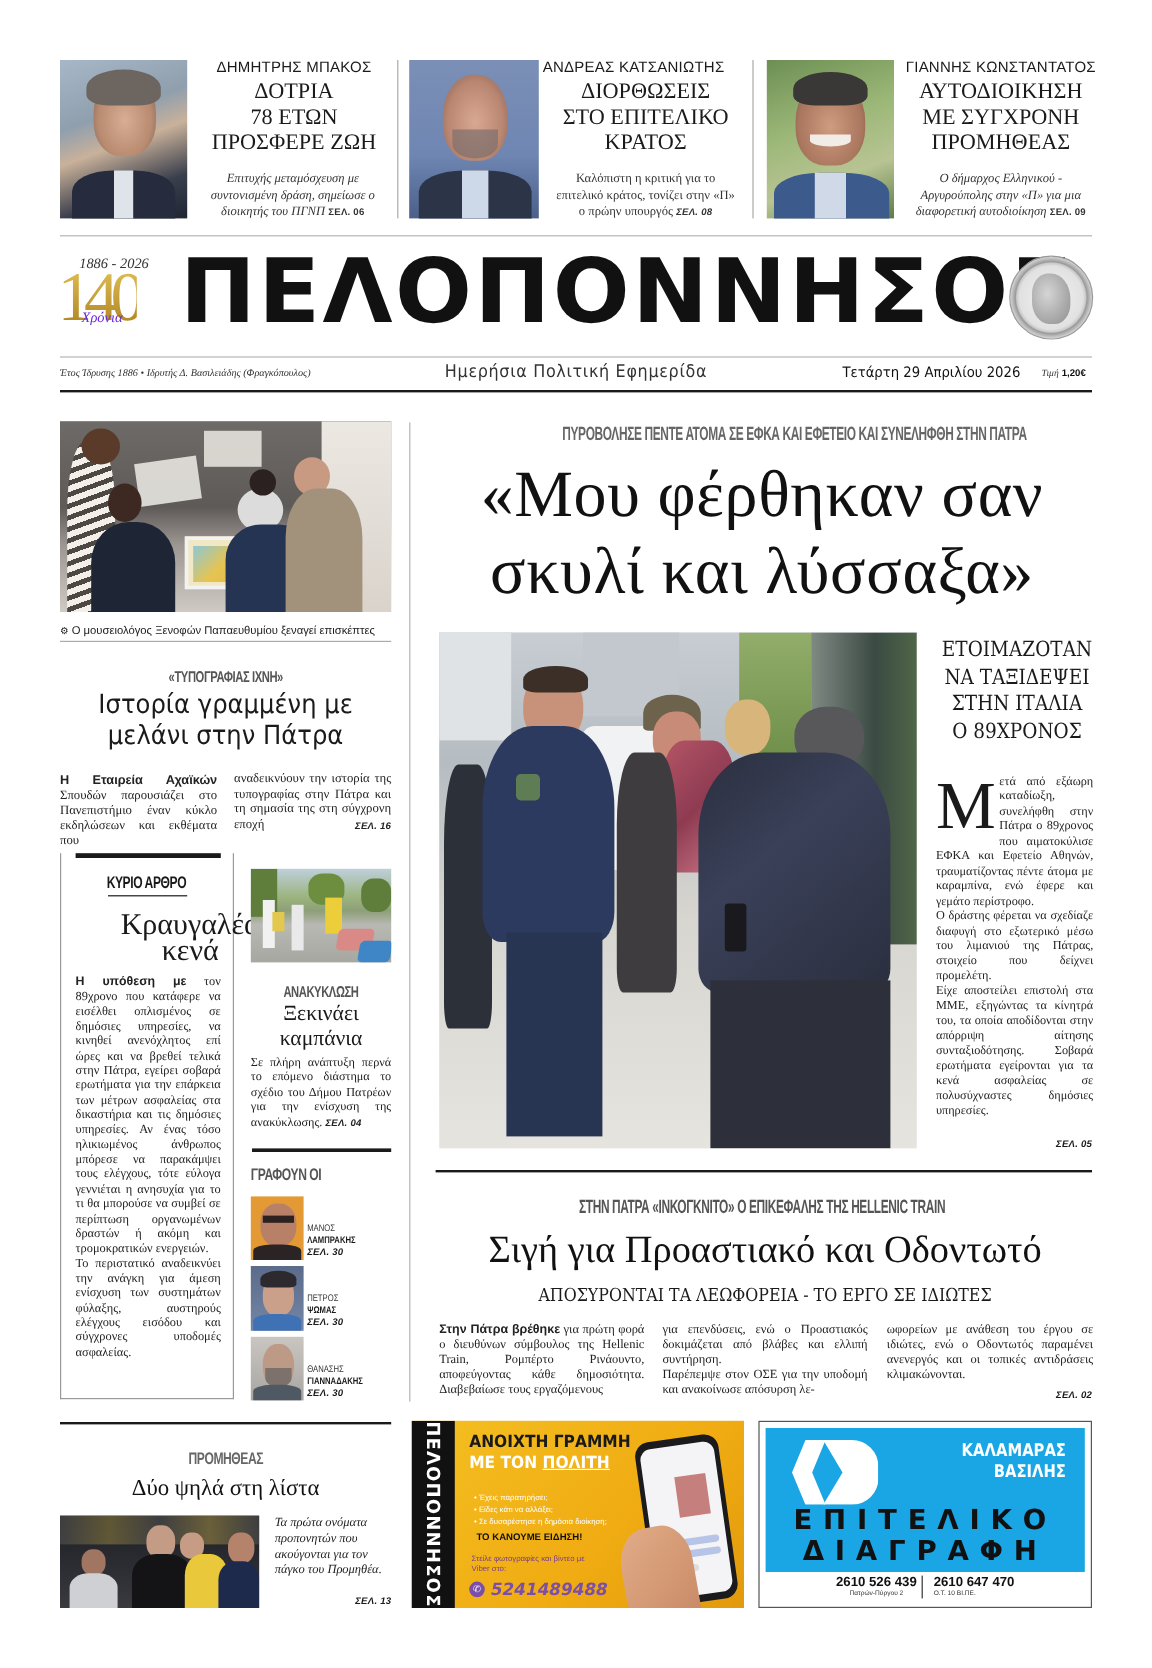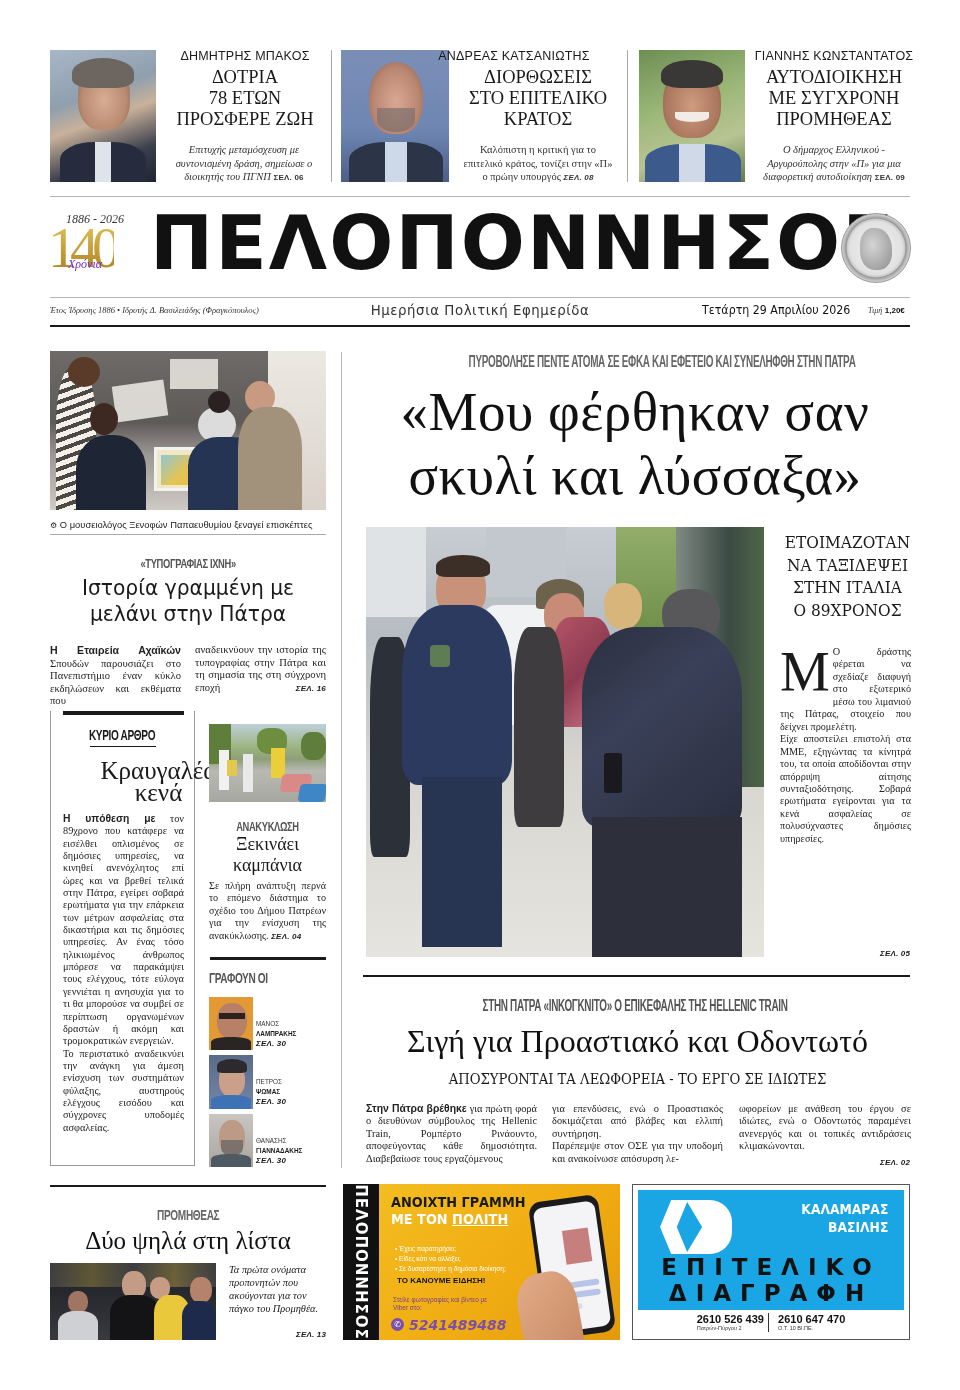--- a/index.html
+++ b/index.html
@@ -48,21 +48,21 @@
     <span>Επιτυχής μεταμόσχευση με συντονισμένη δράση, σημείωσε ο διοικητής του ΠΓΝΠ</span> <span class="sel" style="font-style:normal;">ΣΕΛ. 06</span>
   </div>
   <div class="vrule" style="left:331px;top:50px;height:132px;"></div>
 
   <div class="photo" style="left:341px;top:50px;width:108px;height:132px;background:linear-gradient(180deg,#7b8fb6 0%,#6f86b3 60%,#4b5f89 100%);">
     <div style="position:absolute;left:28px;top:12px;width:54px;height:72px;border-radius:48% 48% 42% 42%;background:radial-gradient(ellipse at 50% 55%,#d9a893 0%,#b98671 60%,#7c5c55 100%);"></div>
     <div style="position:absolute;left:36px;top:58px;width:38px;height:24px;border-radius:0 0 50% 50%;background:#7d6f6c;opacity:0.7;"></div>
     <div style="position:absolute;left:8px;top:92px;width:94px;height:44px;border-radius:40% 40% 0 0;background:#2c3448;"></div>
     <div style="position:absolute;left:44px;top:92px;width:22px;height:44px;background:#cdd8e8;"></div>
   </div>
-  <div class="abs teaser-name" style="left:432px;top:49px;width:164px;">ΑΝΔΡΕΑΣ ΚΑΤΣΑΝΙΩΤΗΣ</div>
+  <div class="abs teaser-name" style="left:446px;top:49px;width:164px;">ΑΝΔΡΕΑΣ ΚΑΤΣΑΝΙΩΤΗΣ</div>
   <div class="abs teaser-title" style="left:452px;top:67px;width:172px;">
     <div>ΔΙΟΡΘΩΣΕΙΣ</div>
     <div>ΣΤΟ ΕΠΙΤΕΛΙΚΟ</div>
     <div>ΚΡΑΤΟΣ</div>
   </div>
   <div class="abs teaser-desc" style="left:460px;top:143px;width:156px;font-style:normal;">
     <span>Καλόπιστη η κριτική για το επιτελικό κράτος, τονίζει στην «Π» ο πρώην υπουργός</span> <span class="sel">ΣΕΛ. 08</span>
   </div>
   <div class="vrule" style="left:627px;top:50px;height:132px;"></div>
 
@@ -264,21 +264,21 @@
   <div style="position:absolute;left:238px;top:226px;width:18px;height:40px;background:#1a1a1e;border-radius:3px;"></div>
 </div>
 
 <div class="abs" style="left:775px;top:531px;width:145px;text-align:center;font-family:'DejaVu Serif',serif;font-size:17.5px;line-height:22.5px;color:#1a1a1a;">
   <div style="transform:scaleX(0.88);">ΕΤΟΙΜΑΖΟΤΑΝ</div>
   <div style="transform:scaleX(0.88);">ΝΑ ΤΑΞΙΔΕΨΕΙ</div>
   <div style="transform:scaleX(0.88);">ΣΤΗΝ ΙΤΑΛΙΑ</div>
   <div style="transform:scaleX(0.88);">Ο 89ΧΡΟΝΟΣ</div>
 </div>
 <div class="abs body-text" style="left:780px;top:646px;width:131px;font-size:10.2px;line-height:12.45px;">
-  <span style="float:left;font-family:'Liberation Serif',serif;font-size:56px;line-height:48px;margin:2px 3px 0 0;color:#1a1a1a;">Μ</span>
+  <span style="float:left;font-family:'Liberation Serif',serif;font-size:56px;line-height:48px;margin:2px 3px 0 0;color:#1a1a1a;">Μ</span><span>ετά από εξάωρη καταδίωξη, συνελήφθη στην Πάτρα ο 89χρονος που αιματοκύλισε ΕΦΚΑ και Εφετείο Αθηνών, τραυματίζοντας πέντε άτομα με καραμπίνα, ενώ έφερε και γεμάτο περίστροφο.</span>
   <div>Ο δράστης φέρεται να σχεδίαζε διαφυγή στο εξωτερικό μέσω του λιμανιού της Πάτρας, στοιχείο που δείχνει προμελέτη.</div>
   <div>Είχε αποστείλει επιστολή στα ΜΜΕ, εξηγώντας τα κίνητρά του, τα οποία αποδίδονται στην απόρριψη αίτησης συνταξιοδότησης. Σοβαρά ερωτήματα εγείρονται για τα κενά ασφαλείας σε πολυσύχναστες δημόσιες υπηρεσίες.</div>
 </div>
 <div class="abs sel" style="left:880px;top:949px;">ΣΕΛ. 05</div>
 
 <div class="abs" style="left:363px;top:975px;width:547px;height:2px;background:#1a1a1a;"></div>
 <div class="abs" style="left:350px;top:996px;width:570px;text-align:center;">
   <span class="kicker" style="font-size:16px;color:#555;transform:scaleX(0.62);">ΣΤΗΝ ΠΑΤΡΑ «ΙΝΚΟΓΚΝΙΤΟ» Ο ΕΠΙΚΕΦΑΛΗΣ ΤΗΣ HELLENIC TRAIN</span>
 </div>
 <div class="abs" style="left:350px;top:1021px;width:575px;text-align:center;font-family:'Liberation Serif',serif;font-size:32px;line-height:40px;color:#111;white-space:nowrap;">Σιγή για Προαστιακό και Οδοντωτό</div>
@@ -293,21 +293,21 @@
 </div>
 <div class="abs body-text" style="left:739px;top:1103px;width:172px;font-size:10.4px;line-height:12.4px;">
   <span>ωφορείων με ανάθεση του έργου σε ιδιώτες, ενώ ο Οδοντωτός παραμένει ανενεργός και οι τοπικές αντιδράσεις κλιμακώνονται.</span>
 </div>
 <div class="abs sel" style="left:880px;top:1158px;">ΣΕΛ. 02</div>
 
 <div class="abs" style="left:50px;top:1185px;width:276px;height:2px;background:#1a1a1a;"></div>
 <div class="abs" style="left:50px;top:1205px;width:276px;text-align:center;">
   <span class="kicker" style="font-size:14px;color:#666;">ΠΡΟΜΗΘΕΑΣ</span>
 </div>
-<div class="abs" style="left:50px;top:1229px;width:276px;text-align:center;font-family:'Liberation Serif',serif;font-size:25px;line-height:24px;color:#111;">Δύο ψηλά στη λίστα</div>
+<div class="abs" style="left:50px;top:1229px;width:276px;text-align:center;font-family:'Liberation Serif',serif;font-size:19px;line-height:24px;color:#111;">Δύο ψηλά στη λίστα</div>
 <div class="photo" style="left:50px;top:1263px;width:166px;height:77px;background:linear-gradient(180deg,#1d1f24 0%,#2b2d33 55%,#3a3a3e 100%);">
   <div style="position:absolute;left:0;top:0;width:166px;height:24px;background:linear-gradient(90deg,#4a4a4c,#7a6d3a,#4a4a4c,#8a7a40,#4a4a4c);opacity:0.7;"></div>
   <div style="position:absolute;left:18px;top:28px;width:20px;height:22px;border-radius:45%;background:#a07562;"></div>
   <div style="position:absolute;left:8px;top:48px;width:40px;height:30px;border-radius:40% 40% 0 0;background:#cfd0d3;"></div>
   <div style="position:absolute;left:72px;top:8px;width:24px;height:28px;border-radius:45%;background:#c49b85;"></div>
   <div style="position:absolute;left:60px;top:32px;width:50px;height:45px;border-radius:40% 40% 0 0;background:#141416;"></div>
   <div style="position:absolute;left:100px;top:14px;width:20px;height:22px;border-radius:45%;background:#c69c84;"></div>
   <div style="position:absolute;left:104px;top:32px;width:36px;height:45px;border-radius:40% 40% 0 0;background:#e9c93b;"></div>
   <div style="position:absolute;left:140px;top:14px;width:22px;height:26px;border-radius:45%;background:#b5836c;"></div>
   <div style="position:absolute;left:132px;top:38px;width:34px;height:39px;border-radius:40% 40% 0 0;background:#1e2a4c;"></div>
@@ -356,21 +356,21 @@
     <div style="position:absolute;right:16px;top:10px;text-align:right;font-family:'DejaVu Sans',sans-serif;font-weight:bold;font-size:14.5px;line-height:18px;color:#fff;">
       <div style="transform:scaleX(0.85);transform-origin:right;">ΚΑΛΑΜΑΡΑΣ</div>
       <div style="transform:scaleX(0.85);transform-origin:right;">ΒΑΣΙΛΗΣ</div>
     </div>
     <div style="position:absolute;left:0;top:64px;width:266px;text-align:center;font-family:'DejaVu Sans',sans-serif;font-weight:bold;font-size:23px;line-height:26px;color:#111;letter-spacing:9px;">
       <div>ΕΠΙΤΕΛΙΚΟ</div>
       <div>ΔΙΑΓΡΑΦΗ</div>
     </div>
   </div>
   <div style="position:absolute;left:0;top:128px;width:276px;text-align:center;white-space:nowrap;">
-    <div style="display:inline-block;text-align:left;vertical-align:top;padding-right:4px;border-right:1px solid #333;">
+    <div style="display:inline-block;text-align:center;vertical-align:top;padding-right:4px;border-right:1px solid #333;">
       <div style="font-family:'Liberation Sans',sans-serif;font-weight:bold;font-size:11px;line-height:12px;color:#111;">2610 526 439</div>
       <div style="font-family:'Liberation Sans',sans-serif;font-size:5.5px;line-height:7px;color:#333;">Πατρών-Πύργου 2</div>
     </div>
     <div style="display:inline-block;text-align:left;vertical-align:top;padding-left:4px;">
       <div style="font-family:'Liberation Sans',sans-serif;font-weight:bold;font-size:11px;line-height:12px;color:#111;">2610 647 470</div>
       <div style="font-family:'Liberation Sans',sans-serif;font-size:5.5px;line-height:7px;color:#333;">Ο.Τ. 10 ΒΙ.ΠΕ.</div>
     </div>
   </div>
 </div>
 

